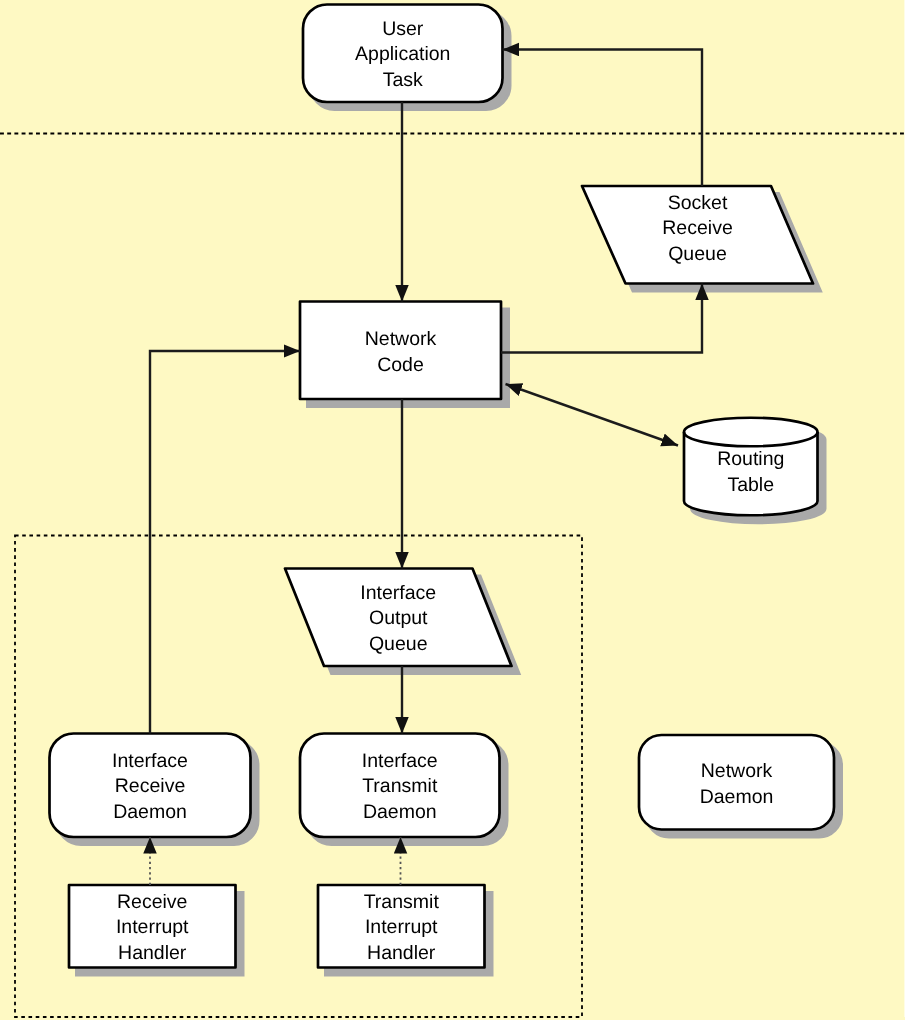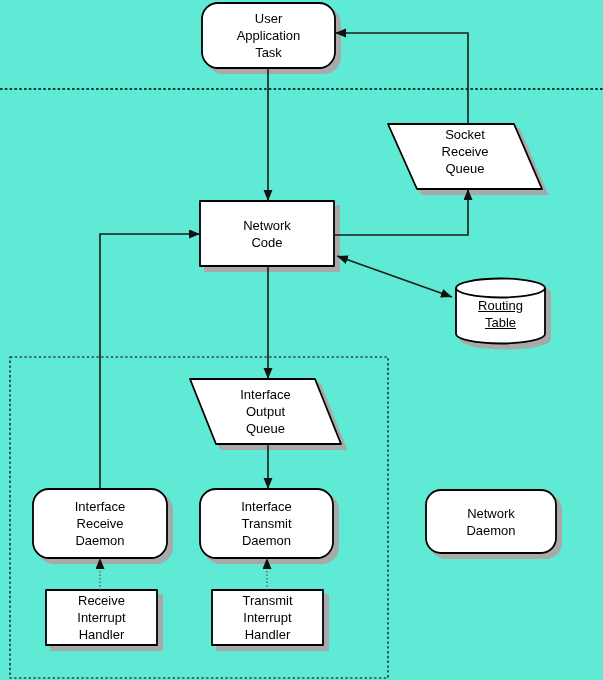--- a/index.html
+++ b/index.html
@@ -4,21 +4,21 @@
 <style>
   html, body {
     margin: 0;
     padding: 0;
     background: #ffffff;
   }
   #canvas {
     position: relative;
     width: 603px;
     height: 680px;
-    background: #5eead4;
+    background: #fef9c3;
     font-family: "Liberation Sans", "DejaVu Sans", sans-serif;
     overflow: hidden;
   }
   #shapes {
     position: absolute;
     left: 0;
     top: 0;
     width: 603px;
     height: 680px;
   }
@@ -100,21 +100,21 @@
 Application
 Task</div>
 
   <div class="node-label" style="left:400px; top:124px; width:130px; height:54px;">Socket
 Receive
 Queue</div>
 
   <div class="node-label" style="left:200px; top:201px; width:134px; height:65px;">Network
 Code</div>
 
-  <div class="node-label" style="left:456px; top:287px; width:89px; height:53px;text-decoration:underline;">Routing
+  <div class="node-label" style="left:456px; top:287px; width:89px; height:53px;">Routing
 Table</div>
 
   <div class="node-label" style="left:200px; top:379px; width:131px; height:65px;">Interface
 Output
 Queue</div>
 
   <div class="node-label" style="left:33px; top:489px; width:134px; height:69px;">Interface
 Receive
 Daemon</div>
 

